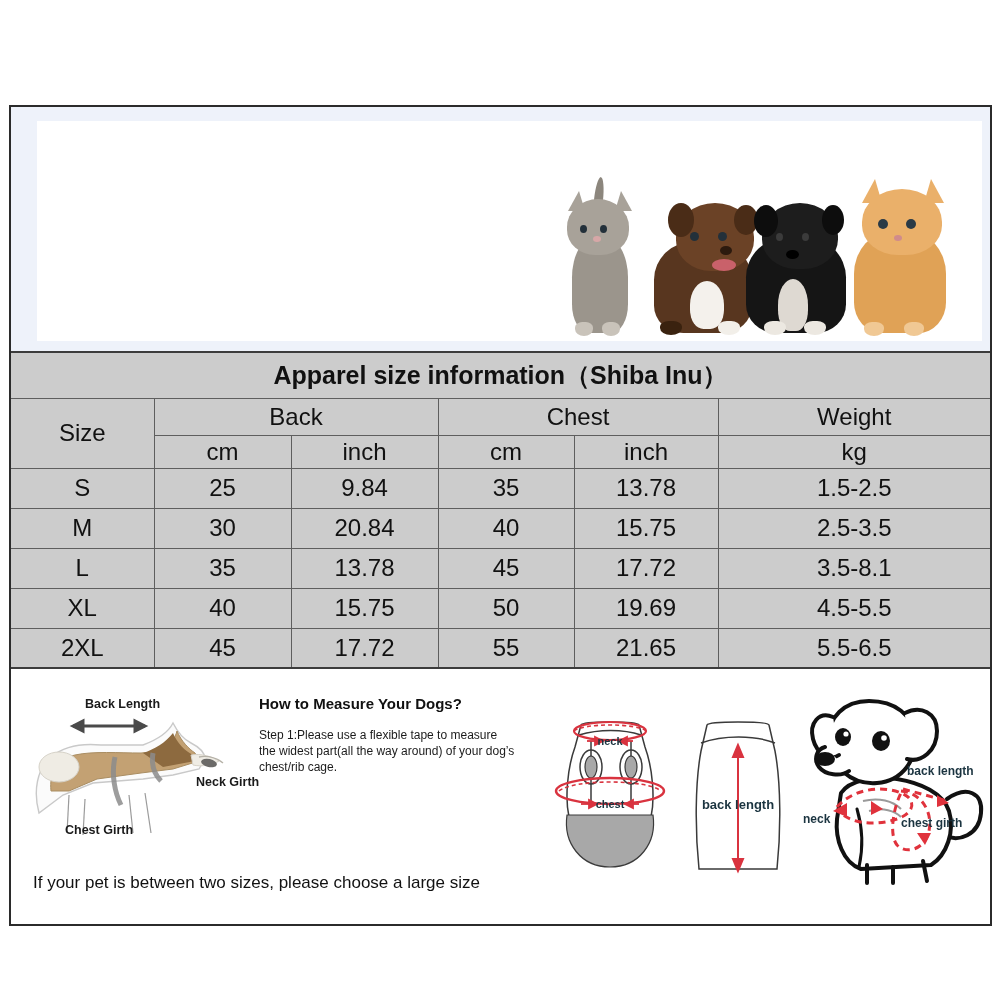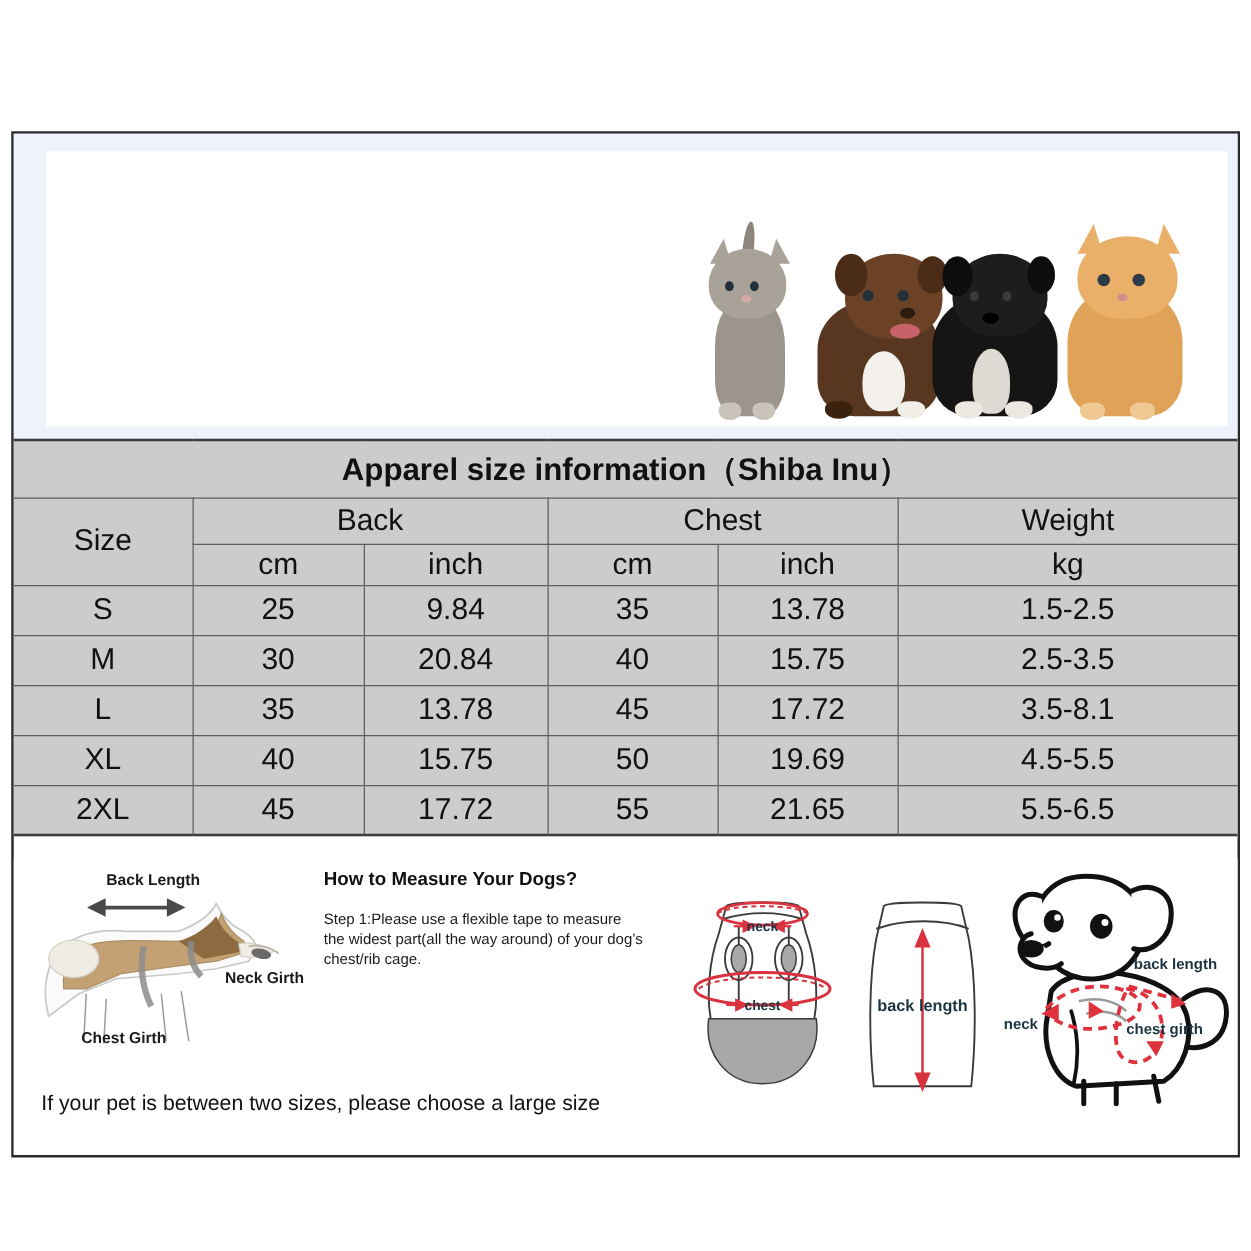--- a/index.html
+++ b/index.html
@@ -166,21 +166,21 @@
   }
 
   
   .dogphoto { position: absolute; left: 12px; top: 8px; width: 228px; height: 160px; }
   .dp-label {
     position: absolute;
     font-size: 12.5px; font-weight: bold; color: #1a1a1a;
     white-space: nowrap;
   }
   #dp-back { left: 62px; top: 2px; }
-  #dp-neck { left: 132px; top: 80px; padding-left: 25px; }
+  #dp-neck { left: 148px; top: 80px; padding-left: 25px; }
   #dp-chest { left: 42px; top: 128px; }
 
   
   .steps { position: absolute; left: 248px; top: 8px; width: 258px; }
   .steps-title { font-size: 15px; font-weight: bold; color: #111; margin: 0 0 16px 0; }
   .steps p { font-size: 12px; line-height: 1.33; color: #1b1b1b; margin: 0 0 14px 0; }
 
   .footnote {
     position: absolute;
     left: 22px; top: 186px;

